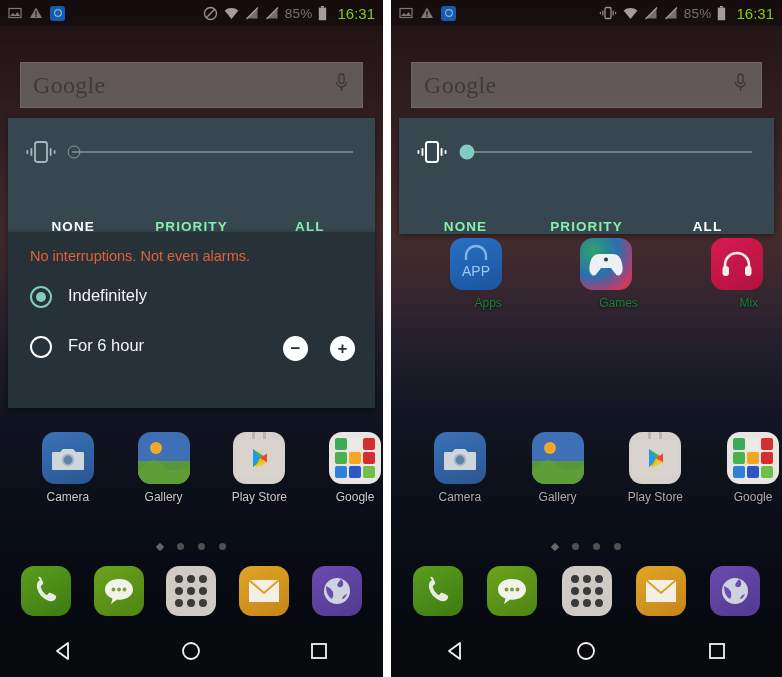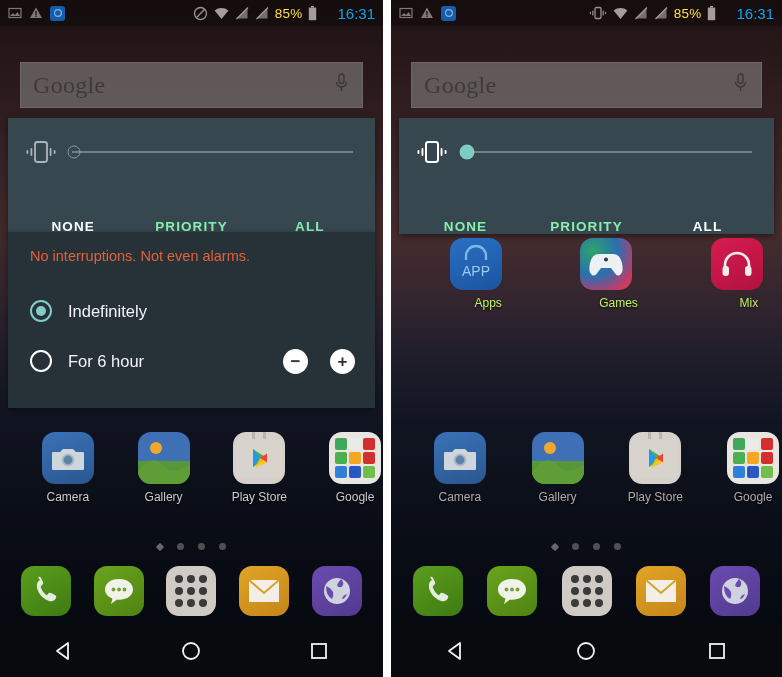--- a/index.html
+++ b/index.html
@@ -49,22 +49,22 @@
   }
   .sb-left{ display:flex; align-items:center; gap:7px; }
   .sb-right{ margin-left:auto; display:flex; align-items:center; gap:6px; }
   .sb-ico{ display:block; opacity:.82; }
   .notif-blue{
     width:15px;height:15px;border-radius:3px;
     background:#1565c0; opacity:.9;
     display:flex;align-items:center;justify-content:center;
     font-size:8px;color:#90caf9;
   }
-  .sb-txt{ font-size:13.5px; color:#fde047; letter-spacing:.2px; }
-  .sb-time{ font-size:15px; color:#0ea5e9; margin-left:14px;text-align:right; }
+  .sb-txt{ font-size:13.5px; color:#737373; letter-spacing:.2px; }
+  .sb-time{ font-size:15px; color:#84cc16; margin-left:4px;text-align:right; }
 
   
   .searchbar{
     position:absolute; left:20px; right:20px; top:62px; height:46px;
     background:rgba(118,112,112,0.72);
     border:1px solid rgba(150,144,144,0.25);
     display:flex; align-items:center; padding:0 12px;
   }
   .searchbar .g-word{
     font-family:"Liberation Serif", serif;
@@ -103,21 +103,21 @@
   .zen-tab.active{ color:#ffffff; }
 
   
   .zen-detail{
     position:absolute; left:8px; right:8px; top:232px;
     background:#263238;
     padding:16px 20px 22px 22px;
     box-shadow:0 2px 6px rgba(0,0,0,.45);
   }
   .zen-warn{ color:#e2603a; font-size:14.5px; margin-bottom:22px; }
-  .zen-row{ display:flex; align-items:center; height:50px; }
+  .zen-row{ display:flex; height:50px; }
   .radio{
     width:22px;height:22px;border-radius:50%;
     border:2px solid #ffffff;
     display:flex;align-items:center;justify-content:center;
     flex:0 0 auto;
   }
   .radio.on{ border-color:#80cbc4; }
   .radio.on::after{ content:""; width:10px;height:10px;border-radius:50%;background:#80cbc4; }
   .zen-row-label{ margin-left:16px; color:#f2f4f5; font-size:16.5px; }
   .zen-steppers{ margin-left:auto; display:flex; gap:22px; }
@@ -134,21 +134,21 @@
   .app{
     flex:1; display:flex; flex-direction:column; align-items:center; gap:6px;padding-left:40px;
   }
   .app-icon{
     width:52px;height:52px;border-radius:13px;
     display:flex;align-items:center;justify-content:center;
     position:relative; overflow:hidden;
   }
   .app-label{ font-size:12px; color:#cfcac9; text-shadow:0 1px 2px rgba(0,0,0,.8); }
   .phone.right .app-label{ color:#b6a9a8; }
-  .phone.right .shortcut-row .app-label{ color:#bef264;margin-left:24px; }
+  .phone.right .shortcut-row .app-label{ color:#15803d;margin-left:24px; }
 
   .shortcut-row{ top:238px; }
   .mainrow{ top:432px; }
 
   
   .ic-apps{ background:linear-gradient(160deg,#2a6fc2,#1a55a0); }
   .ic-games{ background:radial-gradient(circle at 25% 25%,#2fa36b,#2a6fb0 45%,#c23a6b 80%,#d8453f); }
   .ic-radio{ background:linear-gradient(150deg,#f08a28,#d9561c); }
   .ic-mix{ background:linear-gradient(150deg,#d81b50,#b0123f); }
 

